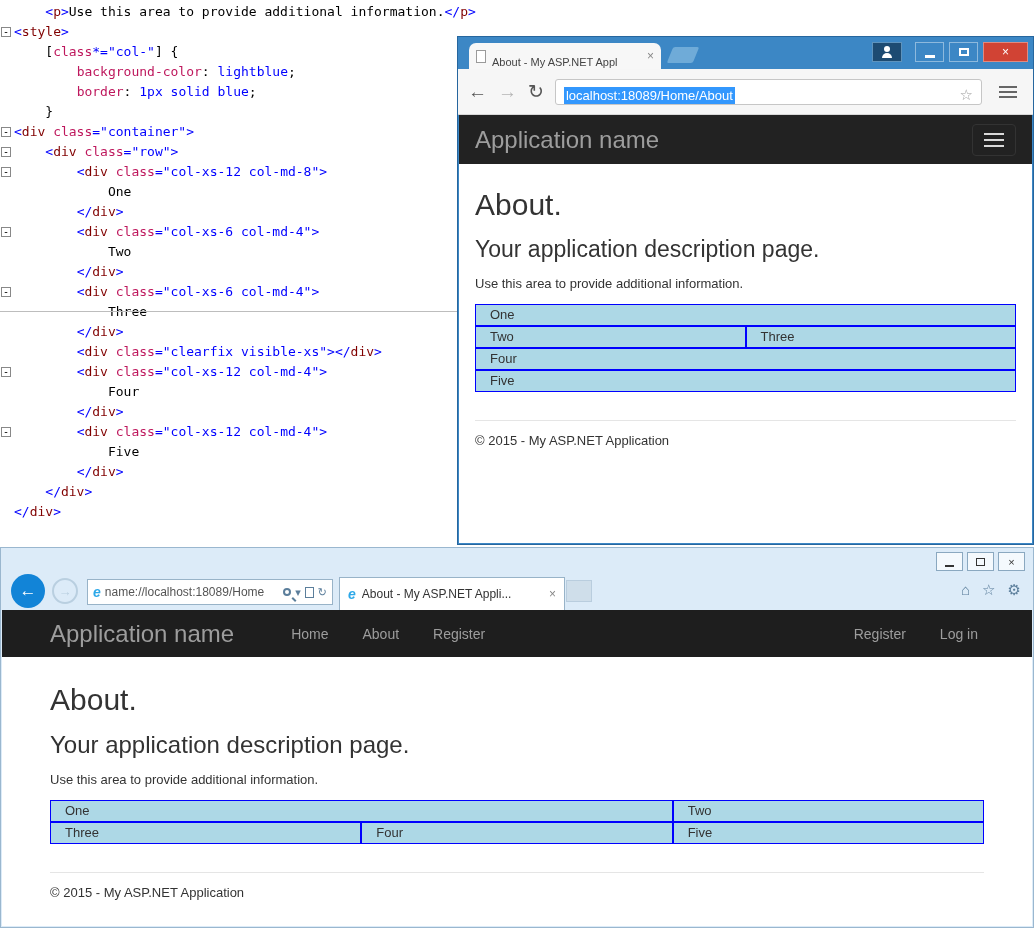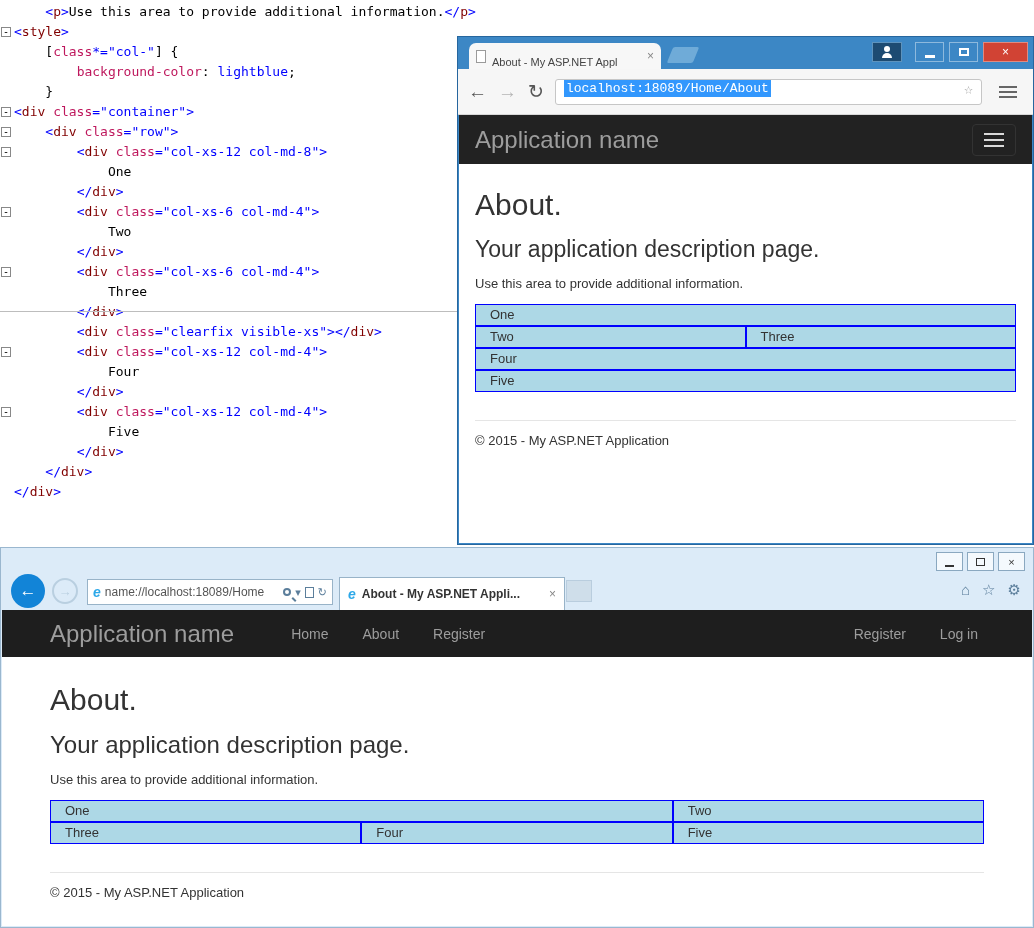--- a/index.html
+++ b/index.html
@@ -42,21 +42,21 @@
   .person-glyph::before { content:''; position:absolute; top:-7px; left:2px; width:6px; height:6px; border-radius:50%; background:#fff; }
   .c-btn-close { width:45px; height:20px; background:#d14334; border:1px solid #e08a80; color:#fff;
                  display:flex; align-items:center; justify-content:center; font-size:12px; }
   .glyph-min { width:10px; height:3px; background:#fff; margin-top:9px; }
   .glyph-max { width:10px; height:8px; border:2px solid #fff; }
   .c-toolbar { height:46px; background:#f6f6f6; border-bottom:1px solid #d8d8d8; display:flex;
                align-items:center; padding:0 10px; gap:11px; }
   .c-navbtn { font-size:19px; color:#555; }
   .c-navbtn.disabled { color:#b5b5b5; }
   .c-address { flex:1; height:26px; background:#fff; border:1px solid #c6c6c6; border-radius:3px;
-               display:flex; align-items:flex-start; padding:0 8px; font-size:13px;font-family:Liberation Mono, monospace; }
+               display:flex; align-items:flex-end; padding:0 8px; font-size:13px; }
   .url-sel { background:var(--selection,#3297fd); color:#fff; padding:1px 2px; }
   .c-star { margin-left:auto; color:#9e9e9e; font-size:15px; }
   .c-menu { width:30px; height:26px; display:flex; align-items:center; justify-content:center; }
   .hamburger { position:relative; width:18px; height:12px; }
   .hamburger::before { content:''; position:absolute; top:0; left:0; width:18px; height:2px;
                        background:#666; box-shadow:0 5px 0 #666, 0 10px 0 #666; }
   .c-page { position:absolute; top:78px; left:1px; right:1px; bottom:1px; background:#fff; overflow:hidden; }
   .c-navbar { height:49px; background:var(--navbar-bg,#222); display:flex; align-items:center; padding:0 16px; }
   .navbar-brand { font-size:24px; color:#9d9d9d; }
   .bs-toggle { margin-left:auto; width:44px; height:32px; border:1px solid #333; border-radius:4px;
@@ -91,21 +91,21 @@
   .e-logo { color:#2da8e8; font-weight:bold; font-size:14px; font-style:italic; }
   .ie-url { flex:1; color:#555; white-space:nowrap; overflow:hidden; }
   .addr-icon { color:#5b7e9b; font-size:11px; }
   .mag { width:8px; height:8px; border:2px solid #5b7e9b; border-radius:50%; position:relative; flex:0 0 auto; }
   .mag::after { content:''; position:absolute; width:2px; height:5px; background:#5b7e9b;
                 transform:rotate(-45deg); left:8px; top:7px; }
   .pgicon { width:9px; height:11px; border:1px solid #5b7e9b; background:#fff; flex:0 0 auto; }
   .ie-tab { position:absolute; left:338px; top:3px; width:226px; height:33px; background:#fff;
             border:1px solid #98b3c8; border-bottom:none; display:flex; align-items:center; gap:6px;
             padding:0 8px; font-size:12px; color:#333; }
-  .ie-tab-title { flex:1; white-space:nowrap; overflow:hidden;font-weight:bold; }
+  .ie-tab-title { flex:1; white-space:nowrap; overflow:hidden; }
   .ie-newtab { position:absolute; left:565px; top:6px; width:26px; height:22px; background:#cfdeea; border:1px solid #b9cdde; }
   .ie-navicons { position:absolute; right:12px; top:7px; display:flex; gap:12px; font-size:15px; color:#5b7e9b; }
   .ie-page { position:absolute; top:62px; left:1px; right:1px; bottom:1px; background:#fff; }
   .ie-navbar { height:47px; background:#1e1e1e; display:flex; align-items:center; padding:0 30px 0 48px; }
   .ie-navbar .navbar-brand { margin-right:40px; }
   .nav-links { display:flex; }
   .nav-link { padding:0 17px; font-size:14px; color:#9d9d9d; }
   .nav-right { margin-left:auto; display:flex; gap:34px; padding-right:24px; }
   .nav-right .nav-link { padding:0; }
   .ie-body { padding:0 48px; }
@@ -132,20 +132,24 @@
         <div class="cl">
           <span class="fold-margin"></span>
           <span class="codetext"><span class="t-k">    [</span><span class="t-r">class</span><span class="t-b">*=</span><span class="t-b">"col-"</span><span class="t-k">] {</span></span>
         </div>
         <div class="cl">
           <span class="fold-margin"></span>
           <span class="codetext"><span class="t-k">        </span><span class="t-r">background-color</span><span class="t-k">: </span><span class="t-b">lightblue</span><span class="t-k">;</span></span>
         </div>
         <div class="cl">
           <span class="fold-margin"></span>
+          <span class="codetext"><span class="t-k">        </span><span class="t-r">border</span><span class="t-k">: </span><span class="t-b">1px solid blue</span><span class="t-k">;</span></span>
+        </div>
+        <div class="cl">
+          <span class="fold-margin"></span>
           <span class="codetext"><span class="t-k">    }</span></span>
         </div>
         <div class="cl">
           <span class="fold-margin">
             <span class="foldbox">-</span>
           </span>
           <span class="codetext"><span class="t-b">&lt;</span><span class="t-m">div</span><span class="t-k"> </span><span class="t-r">class</span><span class="t-b">="container"&gt;</span></span>
         </div>
         <div class="cl">
           <span class="fold-margin">

